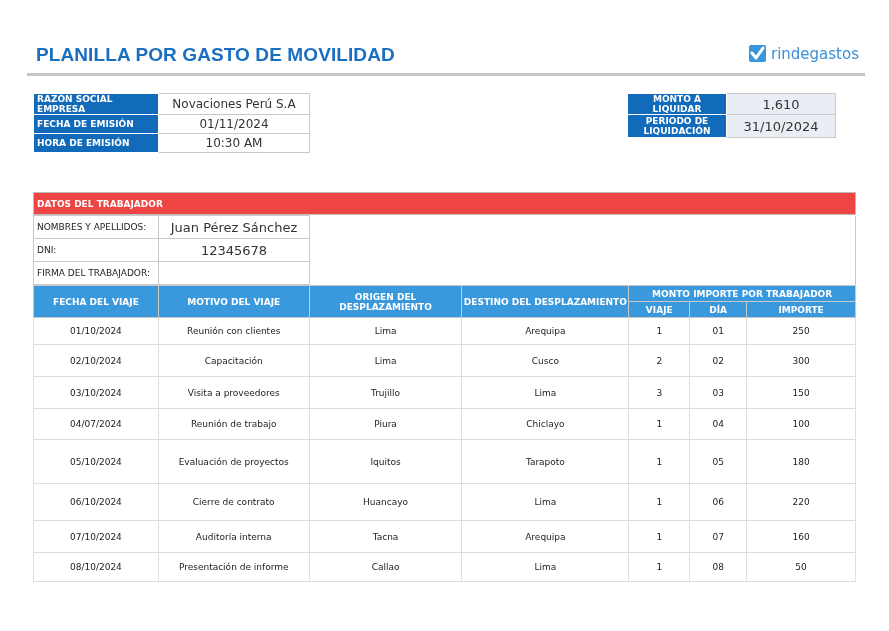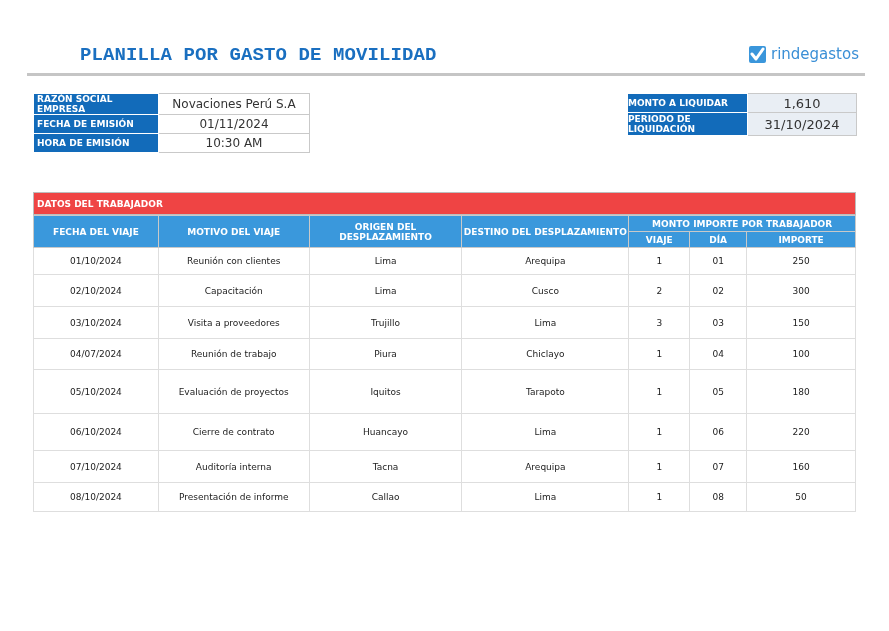--- a/index.html
+++ b/index.html
@@ -1,25 +1,25 @@
 <!DOCTYPE html>
 <html><head>
 <meta charset="utf-8">
 <style>
   * { box-sizing: border-box; margin: 0; padding: 0; }
   html, body { width: 889px; height: 631px; background: #ffffff; overflow: hidden; }
   body { font-family: "DejaVu Sans", sans-serif; color: #222; position: relative; }
 
   .title {
     position: absolute; left: 36px; top: 44px;
-    font-family: Liberation Mono, monospace; font-weight: bold;
-    font-size: 19px; color: #1a6fc0; letter-spacing: 0.1px; margin-left: 44px;
+    font-family: Liberation Sans, sans-serif; font-weight: bold;
+    font-size: 19px; color: #1a6fc0; letter-spacing: 0.1px;
   }
   .logo {
-    position: absolute; left: 749px; top: 45px; display: flex; align-items: flex-end; gap: 5px;
+    position: absolute; left: 749px; top: 45px; display: flex; align-items: flex-start; gap: 5px;
   }
   .logo .check {
     width: 17px; height: 17px; background: #3a96db; border-radius: 2px; position: relative;
   }
   .logo .check svg { position: absolute; left: 0; top: 0; }
   .logo .brand { font-size: 15px; color: #3a8fd6; font-family: "DejaVu Sans", sans-serif; }
   .rule { position: absolute; left: 27px; top: 73px; width: 838px; height: 3px; background: #c5c5c5; }
 
   
   table { border-collapse: collapse; }
@@ -27,22 +27,22 @@
   .info td { height: 19px; border: 1px solid #c9c9c9; font-size: 12px; margin-left: 8px; }
   .info td.lbl {
     width: 125px; background: #126bba; color: #fff; font-weight: bold; font-size: 9px;
     padding-left: 3px; border-color: #ffffff;
   }
   .info td.val { width: 151px; text-align: center; color: #333; }
 
   .liq { position: absolute; left: 627px; top: 93px; }
   .liq td { border: 1px solid #c9c9c9; }
   .liq td.lbl {
-    width: 120px; background: #126bba; color: #fff; font-weight: bold; font-size: 9px;
-    line-height: 10px; border-color: #ffffff;
+    width: 99px; background: #126bba; color: #fff; font-weight: bold; font-size: 9px;
+    text-align: center; line-height: 10px; border-color: #ffffff;
   }
   .liq td.val { width: 109px; background: #e9eef4; text-align: center; font-size: 13px; color: #333; }
 
   
   .main { position: absolute; left: 33px; top: 192px; width: 823px; }
   .section-head {
     height: 23px; background: #ef4444; color: #fff; font-weight: bold; font-size: 9px;
     padding-left: 3px; line-height: 23px; border: 1px solid #bdbdbd;
   }
   .worker { width: 823px; }
@@ -101,20 +101,37 @@
   </tr>
   <tr>
     <td class="lbl" style="height:23px">PERIODO DE LIQUIDACIÓN</td>
     <td class="val">31/10/2024</td>
   </tr>
 </tbody>
   </table>
 
 <div class="main">
   <div class="section-head">DATOS DEL TRABAJADOR</div>
+  <table class="worker">
+    <tbody>
+        <tr>
+      <td class="lbl">NOMBRES Y APELLIDOS:</td>
+      <td class="val">Juan Pérez Sánchez</td>
+      <td class="empty" rowspan="3"></td>
+    </tr>
+    <tr>
+      <td class="lbl">DNI:</td>
+      <td class="val">12345678</td>
+    </tr>
+    <tr>
+      <td class="lbl">FIRMA DEL TRABAJADOR:</td>
+      <td class="val"></td>
+    </tr>
+  </tbody>
+    </table>
 
   <table class="trips">
     <colgroup>
       <col style="width:125px">
         <col style="width:151px">
         <col style="width:153px">
         <col style="width:167px">
       <col style="width:61px">
         <col style="width:57px">
         <col style="width:109px">

